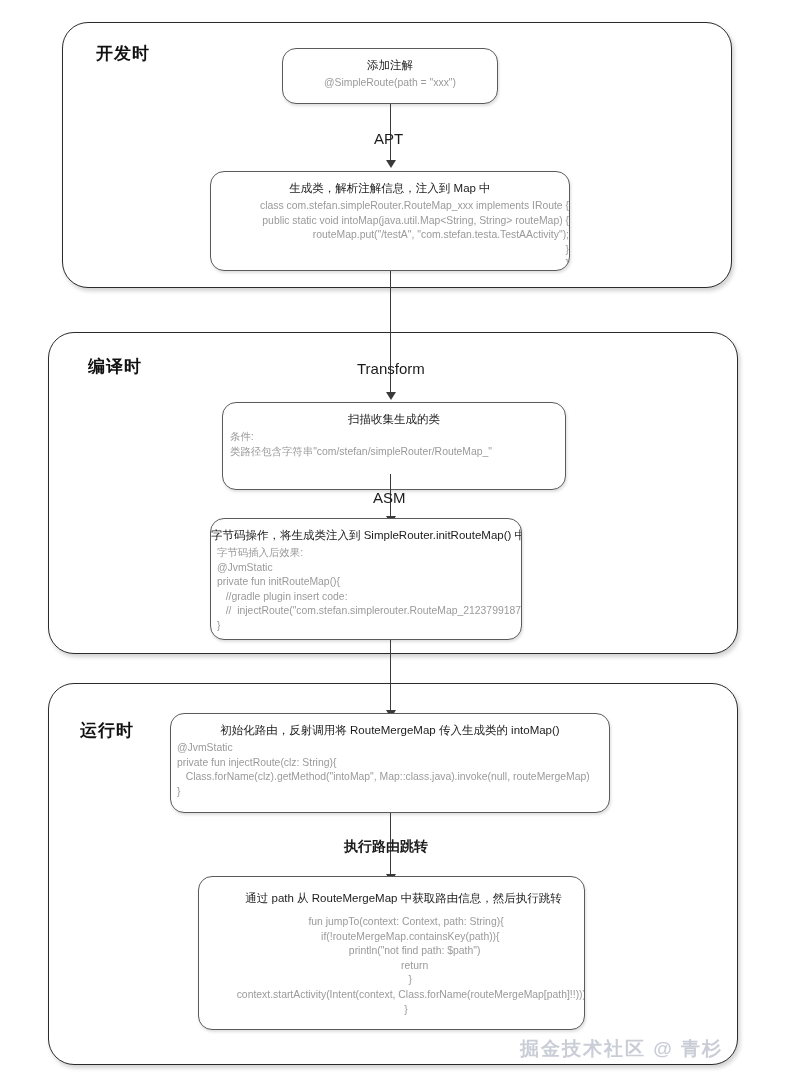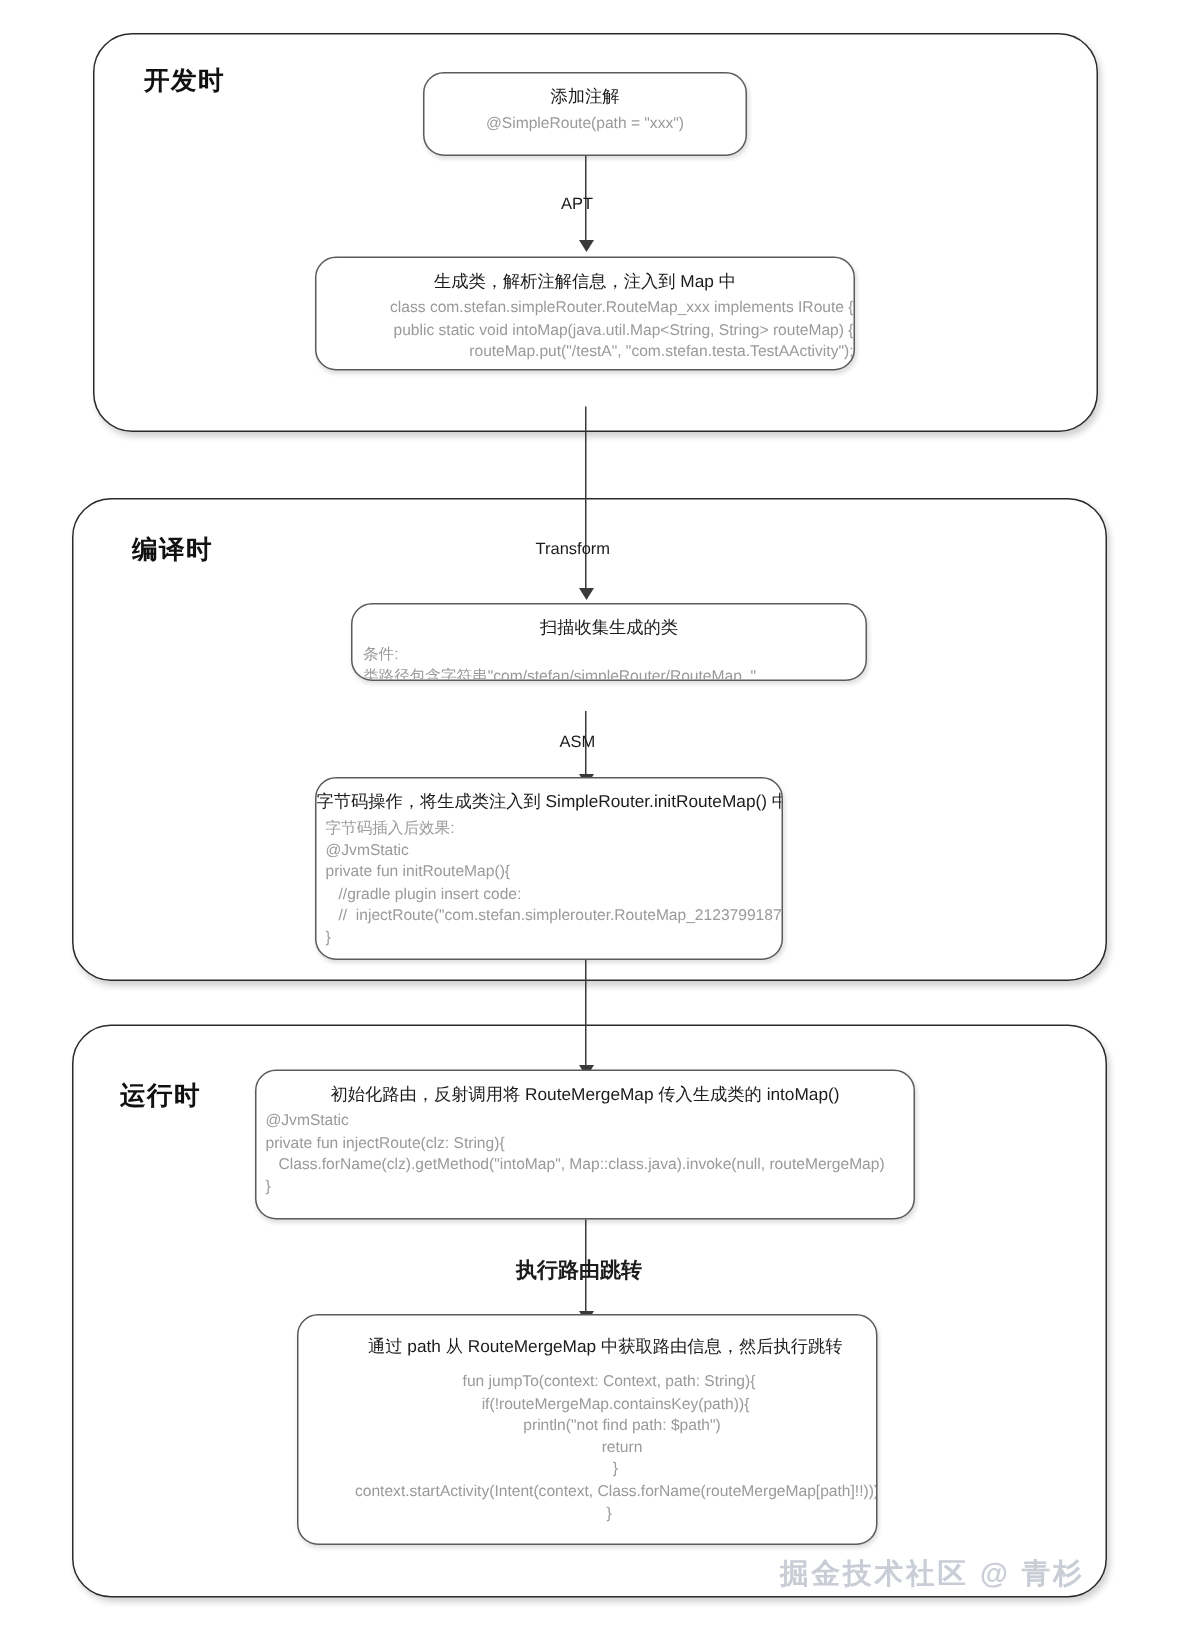--- a/index.html
+++ b/index.html
@@ -83,21 +83,21 @@
     position: absolute;
     width: 0;
     height: 0;
     border-left: 5px solid transparent;
     border-right: 5px solid transparent;
     border-top: 8px solid #3a3a3a;
     left: -4.3px;
   }
   .edge-label {
     position: absolute;
-    font-size: 11px;
+    font-size: 15px;
     color: #1b1b1b;
     font-weight: 400;
     white-space: nowrap;
   }
   .edge-label.cjk {
     font-weight: 700;
     font-size: 14px;
   }
 
   
@@ -123,39 +123,39 @@
     <div class="node-title">添加注解</div>
     <div class="node-code centered">@SimpleRoute(path = "xxx")</div>
   </div>
 
   <div class="edge" style="left:390px; top:104px; height:64px;">
     <div class="edge-line" style="height:58px;"></div>
     <div class="edge-head" style="top:56px;"></div>
   </div>
   <div class="edge-label" style="left:374px; top:130px;">APT</div>
 
-  <div class="node" style="left:210px; top:171px; width:360px; height:76px;">
+  <div class="node" style="left:210px; top:171px; width:360px; height:100px;">
     <div class="node-title">生成类，解析注解信息，注入到 Map 中</div>
     <div class="node-code centered" style="text-align:right; padding-left:6px;">class com.stefan.simpleRouter.RouteMap_xxx implements IRoute {
       public static void intoMap(java.util.Map&lt;String, String&gt; routeMap) {
             routeMap.put("/testA", "com.stefan.testa.TestAActivity");
       }
 }</div>
   </div>
 
   <div class="stage" style="left:48px; top:332px; width:690px; height:322px;"></div>
   <div class="stage-label" style="left:88px; top:355px;">编译时</div>
 
   <div class="edge" style="left:390px; top:271px; height:130px;">
     <div class="edge-line" style="height:123px;"></div>
     <div class="edge-head" style="top:121px;"></div>
   </div>
   <div class="edge-label" style="left:357px; top:360px;">Transform</div>
 
-  <div class="node" style="left:234px; top:402px; width:344px; height:52px;">
+  <div class="node" style="left:222px; top:402px; width:344px; height:88px;">
     <div class="node-title">扫描收集生成的类</div>
     <div class="node-code" style="padding-left:7px;">条件:
 类路径包含字符串"com/stefan/simpleRouter/RouteMap_"</div>
   </div>
 
   <div class="edge" style="left:390px; top:474px; height:50px;">
     <div class="edge-line" style="height:44px;"></div>
     <div class="edge-head" style="top:42px;"></div>
   </div>
   <div class="edge-label" style="left:373px; top:489px;">ASM</div>

